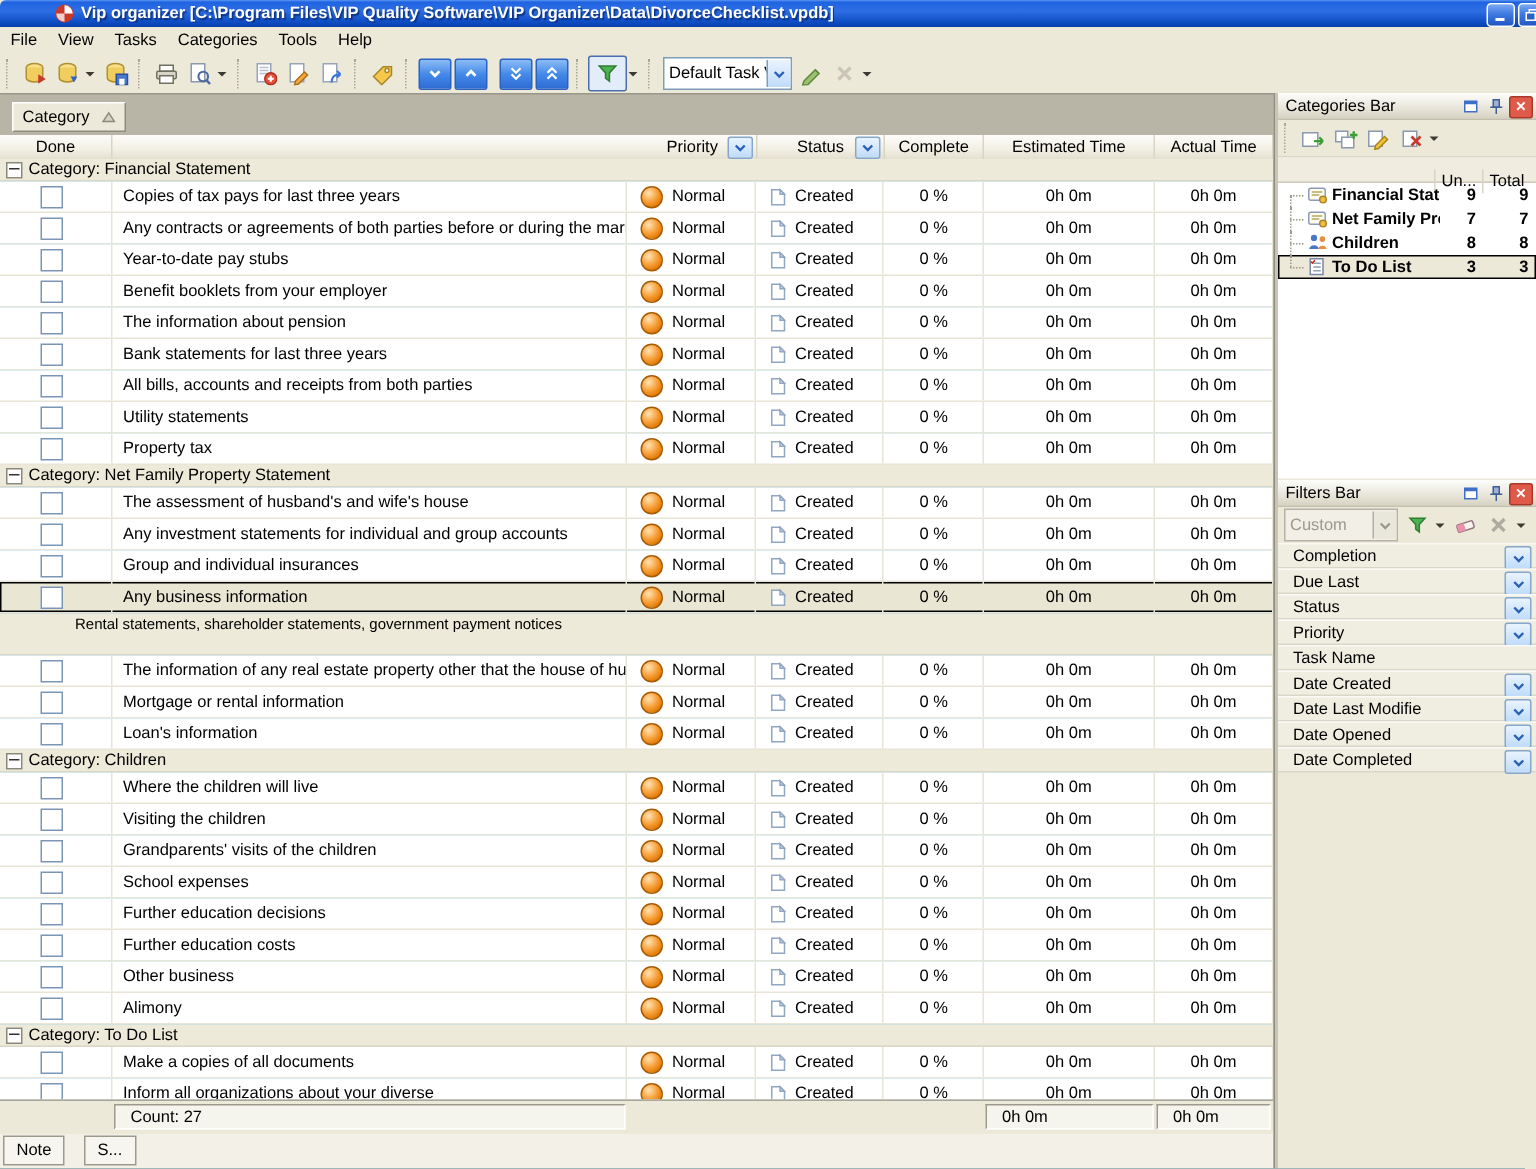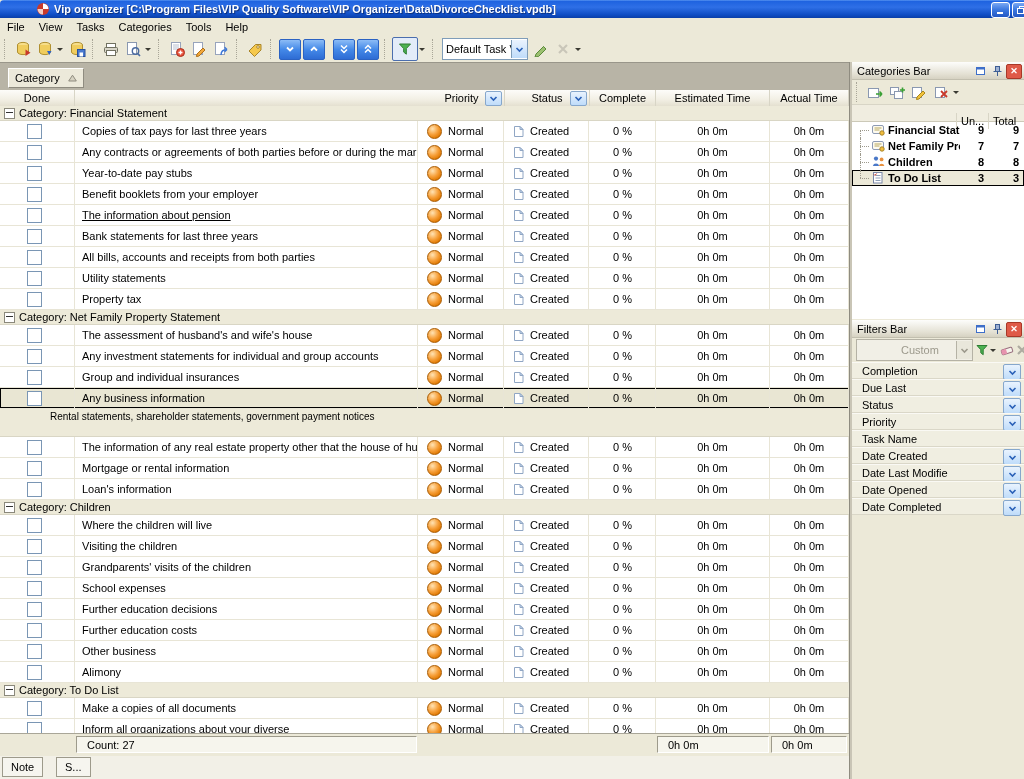--- a/index.html
+++ b/index.html
@@ -423,21 +423,21 @@
           </div>
           <div class="cell center" style="left: 770px; width: 78px;">
             <span>0h 0m</span>
           </div>
         </div>
         <div class="task-row">
           <div class="cell" style="left: 0px; width: 74px;">
             <span class="checkbox"></span>
           </div>
           <div class="cell" style="left: 75px; width: 343px; padding-left: 7px; box-sizing: border-box;">
-            <span style="white-space: nowrap; text-decoration: underline;">The information about pension</span>
+            <span style="white-space: nowrap;">The information about pension</span>
           </div>
           <div class="cell" style="left: 419px; width: 85px; padding-left: 8px; box-sizing: border-box;">
             <span class="ball"></span>
             <span style="margin-left: 6px;">Normal</span>
           </div>
           <div class="cell" style="left: 505px; width: 84px; padding-left: 8px; box-sizing: border-box;">
             <span class="ic">
               <svg width="11" height="13">
                 <path d="M1.5 1.5h5.5l3 3v7H1.5z" fill="#fff" stroke="#90A6C4"></path>
                 <path d="M7 1.5l3 3H7z" fill="#CCDFF4" stroke="#90A6C4"></path>
@@ -1259,21 +1259,21 @@
               <svg width="11" height="12">
                 <rect x="3.5" y="1.5" width="4" height="5" fill="#9FB2D4" stroke="#3E5E94"></rect>
                 <path d="M1.5 6.5h8M5.5 6.5v4.5" stroke="#3E5E94"></path>
               </svg>
             </span>
           <span class="pt-btn closebtn">✕</span>
         </span>
       </div>
       <div class="panel-toolbar" id="flt-toolbar">
         <div class="combo dis" style="margin-left:4px;">
-          <span class="combo-txt" style="width:52px;margin-left:41px;">Custom</span>
+          <span class="combo-txt" style="width:52px;">Custom</span>
           <span class="combo-arr">
               <svg width="9" height="9" viewBox="0 0 9 9">
                 <path d="M1.5 3l3 3 3-3" fill="none" stroke="#9C998C" stroke-width="1.6"></path>
               </svg>
             </span>
         </div>
       <div class="pt-tool">
             <svg width="14" height="14">
               <path d="M2 2.5h10l-3.8 4.2v5l-2.4-1.9V6.7z" fill="#4CB151" stroke="#2E7D33"></path>
             </svg>

